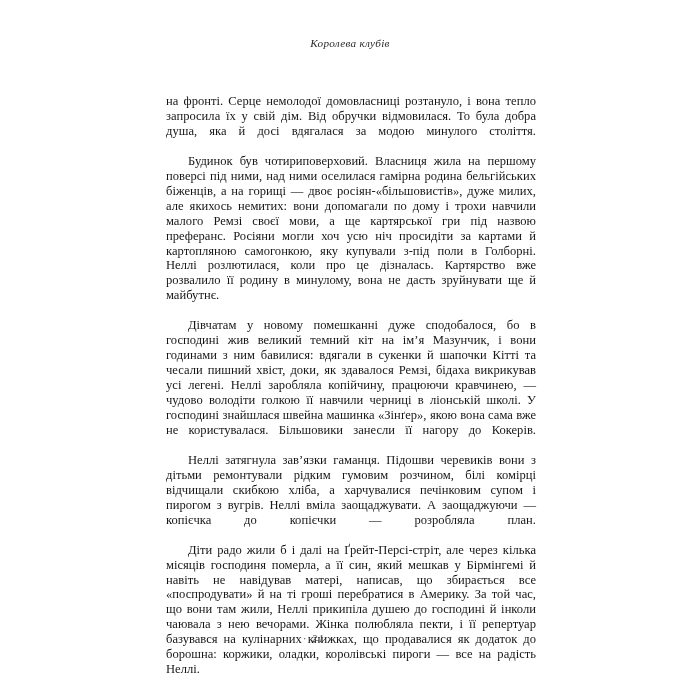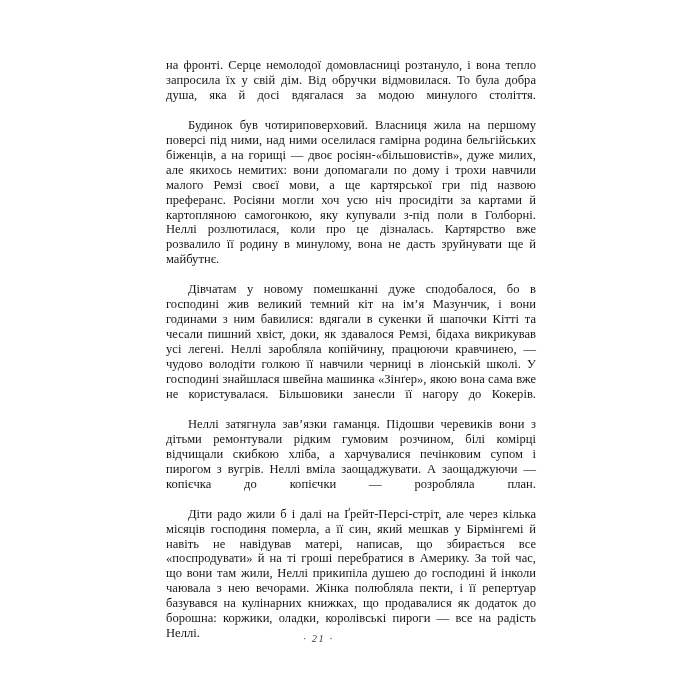--- a/index.html
+++ b/index.html
@@ -54,20 +54,21 @@
     text-indent: 22px;
     font-size: 12.55px;
     line-height: 14.95px;
     letter-spacing: 0.02px;
     word-spacing: 0.2px;
     color: #161616;
     hyphens: manual;
   }
   .para.first {
     text-indent: 0;
+    margin-top: 36px;
   }
   
   .para::after {
     content: "";
     display: inline-block;
     width: 100%;
   }
 
   
   .folio {
@@ -81,20 +82,21 @@
     letter-spacing: 1.6px;
     color: #3a3a3a;
     line-height: 1;
   }
 </style>
 </head>
 <body>
 
 <div class="page">
 
+  <div class="running-head">Королева клубів</div>
 
   <div class="text-block">
     <p class="para first">на фронті. Серце немолодої домовласниці розтануло, і вона тепло запросила їх у свій дім. Від обручки відмовилася. То була добра душа, яка й досі вдягалася за модою минулого століття.</p>
     <p class="para">Будинок був чотириповерховий. Власниця жила на першому поверсі під ними, над ними оселилася гамірна родина бельгійських біженців, а на горищі — двоє росіян-«більшовистів», дуже милих, але якихось немитих: вони допомагали по дому і трохи навчили малого Ремзі своєї мови, а ще картярської гри під назвою преферанс. Росіяни могли хоч усю ніч просидіти за картами й картопляною самогонкою, яку купували з-під поли в Голборні. Неллі розлютилася, коли про це дізналась. Картярство вже розвалило її родину в минулому, вона не дасть зруйнувати ще й майбутнє.</p>
     <p class="para">Дівчатам у новому помешканні дуже сподобалося, бо в господині жив великий темний кіт на ім’я Мазунчик, і вони годинами з ним бавилися: вдягали в сукенки й шапочки Кітті та чесали пишний хвіст, доки, як здавалося Ремзі, бідаха викрикував усі легені. Неллі заробляла копійчину, працюючи кравчинею, — чудово володіти голкою її навчили черниці в ліонській школі. У господині знайшлася швейна машинка «Зінґер», якою вона сама вже не користувалася. Більшовики занесли її нагору до Кокерів.</p>
     <p class="para">Неллі затягнула зав’язки гаманця. Підошви черевиків вони з дітьми ремонтували рідким гумовим розчином, білі комірці відчищали скибкою хліба, а харчувалися печінковим супом і пирогом з вугрів. Неллі вміла заощаджувати. А заощаджуючи — копієчка до копієчки — розробляла план.</p>
     <p class="para">Діти радо жили б і далі на Ґрейт-Персі-стріт, але через кілька місяців господиня померла, а її син, який мешкав у Бірмінгемі й навіть не навідував матері, написав, що збирається все «поспродувати» й на ті гроші перебратися в Америку. За той час, що вони там жили, Неллі прикипіла душею до господині й інколи чаювала з нею вечорами. Жінка полюбляла пекти, і її репертуар базувався на кулінарних книжках, що продавалися як додаток до борошна: коржики, оладки, королівські пироги — все на радість Неллі.</p>
   </div>
 
   <div class="folio">· 21 ·</div>

